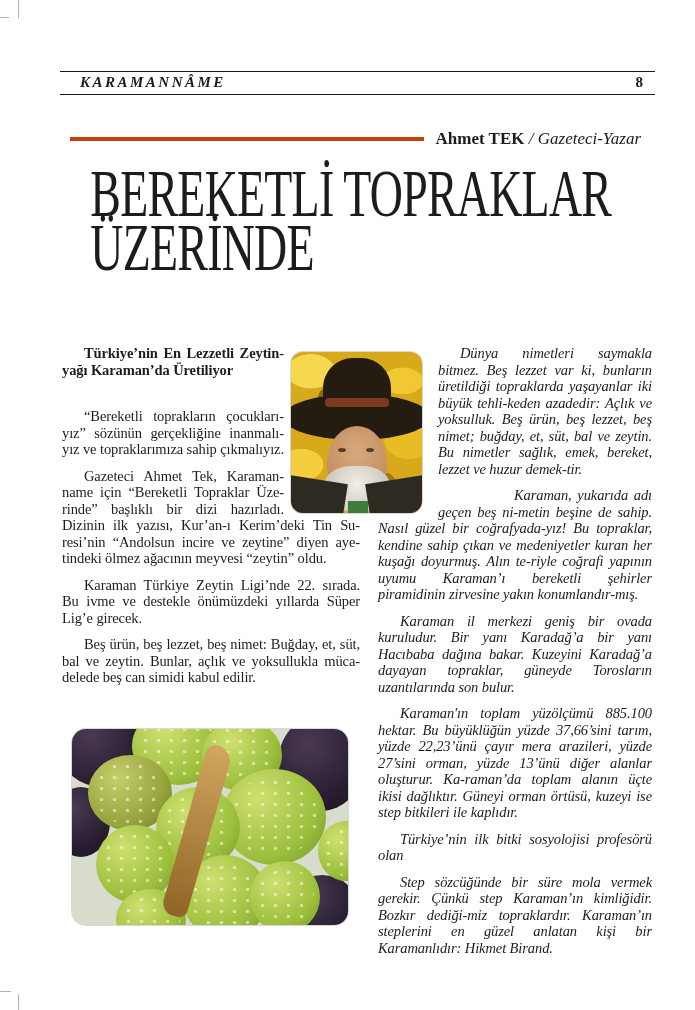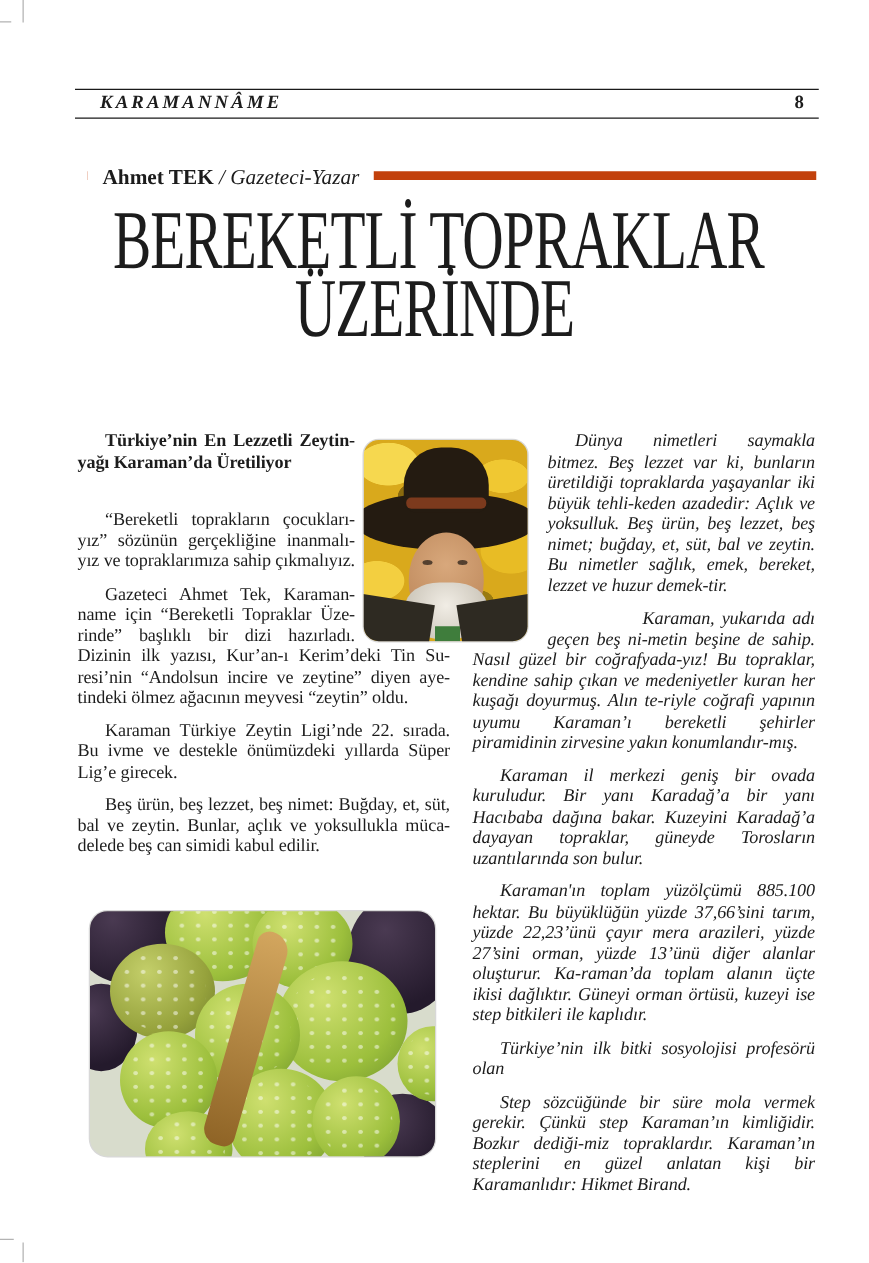--- a/index.html
+++ b/index.html
@@ -15,28 +15,28 @@
 
   
   .rule{position:absolute;background:#1a1a1a;height:1px;}
   .rule-top{left:60px;right:40px;top:71px;}
   .rule-mid{left:60px;right:40px;top:94px;}
   .masthead{position:absolute;left:80px;top:74px;font-size:15px;font-weight:bold;
             letter-spacing:2.5px;font-style:italic;}
   .pagenum{position:absolute;right:52px;top:74px;font-size:15px;font-weight:bold;}
 
   
-  .byline{position:absolute;left:70px;right:42px;top:137px;border-top:7px solid #c2410c;text-align:left;}
+  .byline{position:absolute;left:70px;right:42px;top:137px;border-top:4px solid #c2410c;text-align:right;}
   .byline .byline-inner{position:relative;top:-12px;background:#ffffff;padding:0 12px;
         font-size:17px;white-space:nowrap;}
   .byline .author{font-weight:bold;}
   .byline .role{font-style:italic;}
 
   
-  .title{position:absolute;left:0;right:0;top:166px;text-align:center;}
+  .title{position:absolute;left:0;right:0;top:166px;text-align:left;}
   .title .tline{font-size:62px;line-height:54px;letter-spacing:-1px;
         transform:scale(0.74,1.08);transform-origin:50% 50%;white-space:nowrap;}
 
   
   .body-area{position:absolute;left:62px;top:345px;width:590px;}
   .col{position:absolute;top:0;}
   .col-left{left:0;width:298px;}
   .col-right{left:316px;width:274px;font-style:italic;}
   .col p{margin:0 0 10px 0;text-align:justify;text-indent:22px;
          font-size:14.5px;line-height:16.5px;letter-spacing:-0.1px;}

